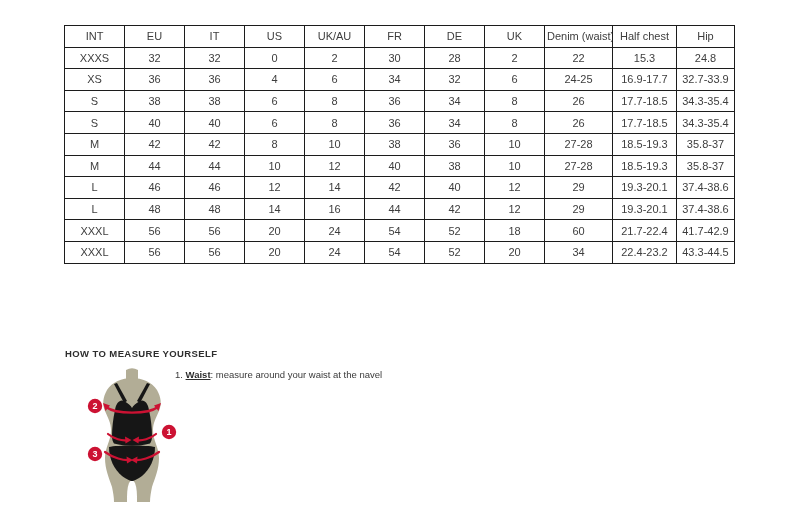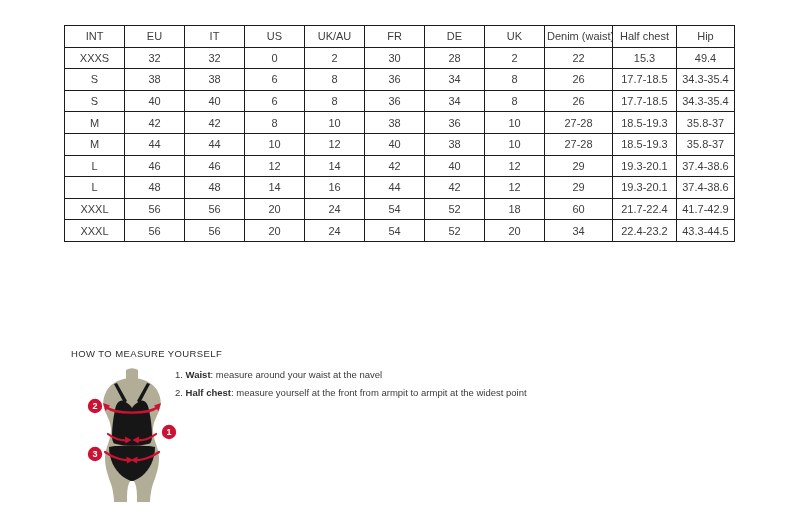--- a/index.html
+++ b/index.html
@@ -33,32 +33,32 @@
     white-space: nowrap;
     overflow: hidden;
   }
   col.c-std   { width: 60px; }
   col.c-denim { width: 68px; }
   col.c-chest { width: 64px; }
   col.c-hip   { width: 58px; }
 
   
   .measure-title {
-    position: absolute; left: 71px; top: 348px;
-    font-size: 9.5px; font-weight: normal;
+    position: absolute; left: 65px; top: 348px;
+    font-size: 9.5px; font-weight: bold;
     letter-spacing: 0.4px;
     color: #2e2e2e;
   }
   .mannequin-wrap { position: absolute; left: 80px; top: 366px; width: 104px; height: 140px; }
   .steps {
     position: absolute; left: 175px; top: 366px; width: 440px;
     font-size: 9.5px; color: #3a3a3a;
   }
   .step { line-height: 18px; white-space: nowrap; }
-  .step b { color: #2e2e2e; }
+  .step b { color: #2e2e2e; text-decoration: underline; }
 </style>
 </head>
 <body>
 
 <div class="page">
 
   <div class="size-table-wrap">
     <table class="size-table">
       <colgroup>
         <col class="c-std">
@@ -93,21 +93,34 @@
             <td>XXXS</td>
             <td>32</td>
             <td>32</td>
             <td>0</td>
             <td>2</td>
             <td>30</td>
             <td>28</td>
             <td>2</td>
             <td>22</td>
             <td>15.3</td>
-            <td>49.4</td>
+            <td>24.8</td>
+          </tr>
+          <tr>
+            <td>XS</td>
+            <td>36</td>
+            <td>36</td>
+            <td>4</td>
+            <td>6</td>
+            <td>34</td>
+            <td>32</td>
+            <td>6</td>
+            <td>24-25</td>
+            <td>16.9-17.7</td>
+            <td>32.7-33.9</td>
           </tr>
           <tr>
             <td>S</td>
             <td>38</td>
             <td>38</td>
             <td>6</td>
             <td>8</td>
             <td>36</td>
             <td>34</td>
             <td>8</td>
@@ -281,16 +294,15 @@
         <circle cx="89" cy="66" r="7.2" fill="#cc1233"></circle>
         <text x="89" y="69.2">1</text>
         <circle cx="15" cy="88" r="7.2" fill="#cc1233"></circle>
         <text x="15" y="91.2">3</text>
       </g>
     </svg>
   </div>
 
   <div class="steps">
     <div class="step"><span>1. </span><b>Waist</b><span>: measure around your waist at the navel</span></div>
-    <div class="step"><span>2. </span><b>Half chest</b><span>: measure yourself at the front from armpit to armpit at the widest point</span></div>
   </div>
 
 </div>
 
 </body></html>

